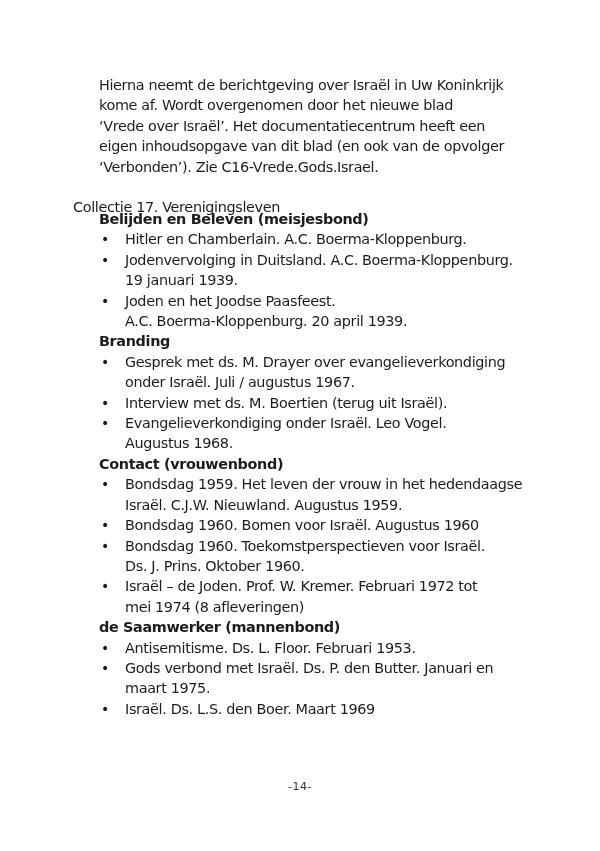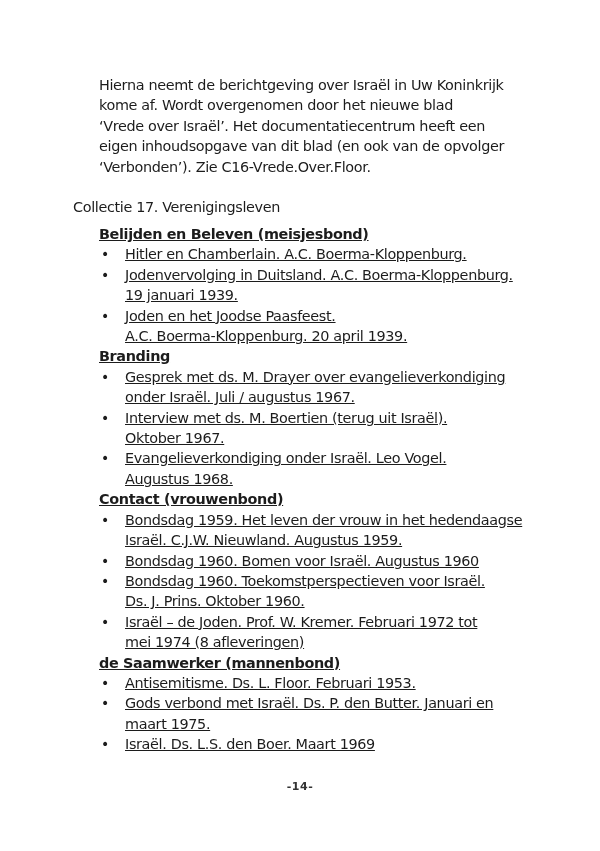--- a/index.html
+++ b/index.html
@@ -4,41 +4,41 @@
   <style>
     html, body { margin: 0; padding: 0; background: #ffffff; }
     body { width: 600px; height: 851px; position: relative; overflow: hidden;
       font-family: "DejaVu Sans", sans-serif; color: #1c1c1c; }
     .page { position: absolute; left: 0; top: 0; width: 584px; height: 851px; margin-top: 8px; }
     .intro { position: absolute; left: 99px; top: 67px; width: 450px;
       font-size: 14.4px; line-height: 20.4px; letter-spacing: -0.35px; }
     .intro p { margin: 0; }
     .coll-title { position: absolute; left: 73px; top: 189px;
       font-size: 14.4px; line-height: 20.4px; letter-spacing: -0.35px; }
-    .sections { position: absolute; left: 99px; top: 216px; width: 460px;
-      font-size: 14.4px; line-height: 20.4px; letter-spacing: -0.35px; text-decoration: underline; }
+    .sections { position: absolute; left: 99px; top: 201px; width: 460px;
+      font-size: 14.4px; line-height: 20.4px; letter-spacing: -0.35px; }
     .sec-head { font-weight: bold; margin: 0; }
     ul { list-style: none; margin: 0; padding: 0; }
     li { position: relative; padding-left: 26px; margin: 0; }
     li .bullet { position: absolute; left: 2px; top: 0; font-size: 14px; }
     .line { display: block; white-space: nowrap; }
     .page-num { position: absolute; left: 0; width: 600px; top: 772px; text-align: center;
-      font-size: 11px; color: #333; letter-spacing: 0.5px; font-weight: bold; }
+      font-size: 11px; color: #333; letter-spacing: 0.5px; }
   </style>
 </head>
 <body>
 
 <div class="page">
   <div class="intro">
     <p>
       <span class="line">Hierna neemt de berichtgeving over Israël in Uw Koninkrijk</span>
       <span class="line">kome af. Wordt overgenomen door het nieuwe blad</span>
       <span class="line">‘Vrede over Israël’. Het documentatiecentrum heeft een</span>
       <span class="line">eigen inhoudsopgave van dit blad (en ook van de opvolger</span>
-      <span class="line">‘Verbonden’). Zie C16-Vrede.Over.Floor.</span>
+      <span class="line">‘Verbonden’). Zie C16-Vrede.Gods.Israel.</span>
     </p>
   </div>
 
   <div class="coll-title">Collectie 17. Verenigingsleven</div>
 
   <div class="sections" id="sections">
       <div class="sec-head">Belijden en Beleven (meisjesbond)</div>
       <ul>
         <li>
           <span class="bullet">•</span>
@@ -58,21 +58,20 @@
       <div class="sec-head">Branding</div>
       <ul>
         <li>
           <span class="bullet">•</span>
           <span class="line">Gesprek met ds. M. Drayer over evangelieverkondiging</span>
           <span class="line">onder Israël. Juli / augustus 1967.</span>
         </li>
         <li>
           <span class="bullet">•</span>
           <span class="line">Interview met ds. M. Boertien (terug uit Israël).</span>
-          <span class="line">Oktober 1967.</span>
         </li>
         <li>
           <span class="bullet">•</span>
           <span class="line">Evangelieverkondiging onder Israël. Leo Vogel.</span>
           <span class="line">Augustus 1968.</span>
         </li>
       </ul>
       <div class="sec-head">Contact (vrouwenbond)</div>
       <ul>
         <li>

